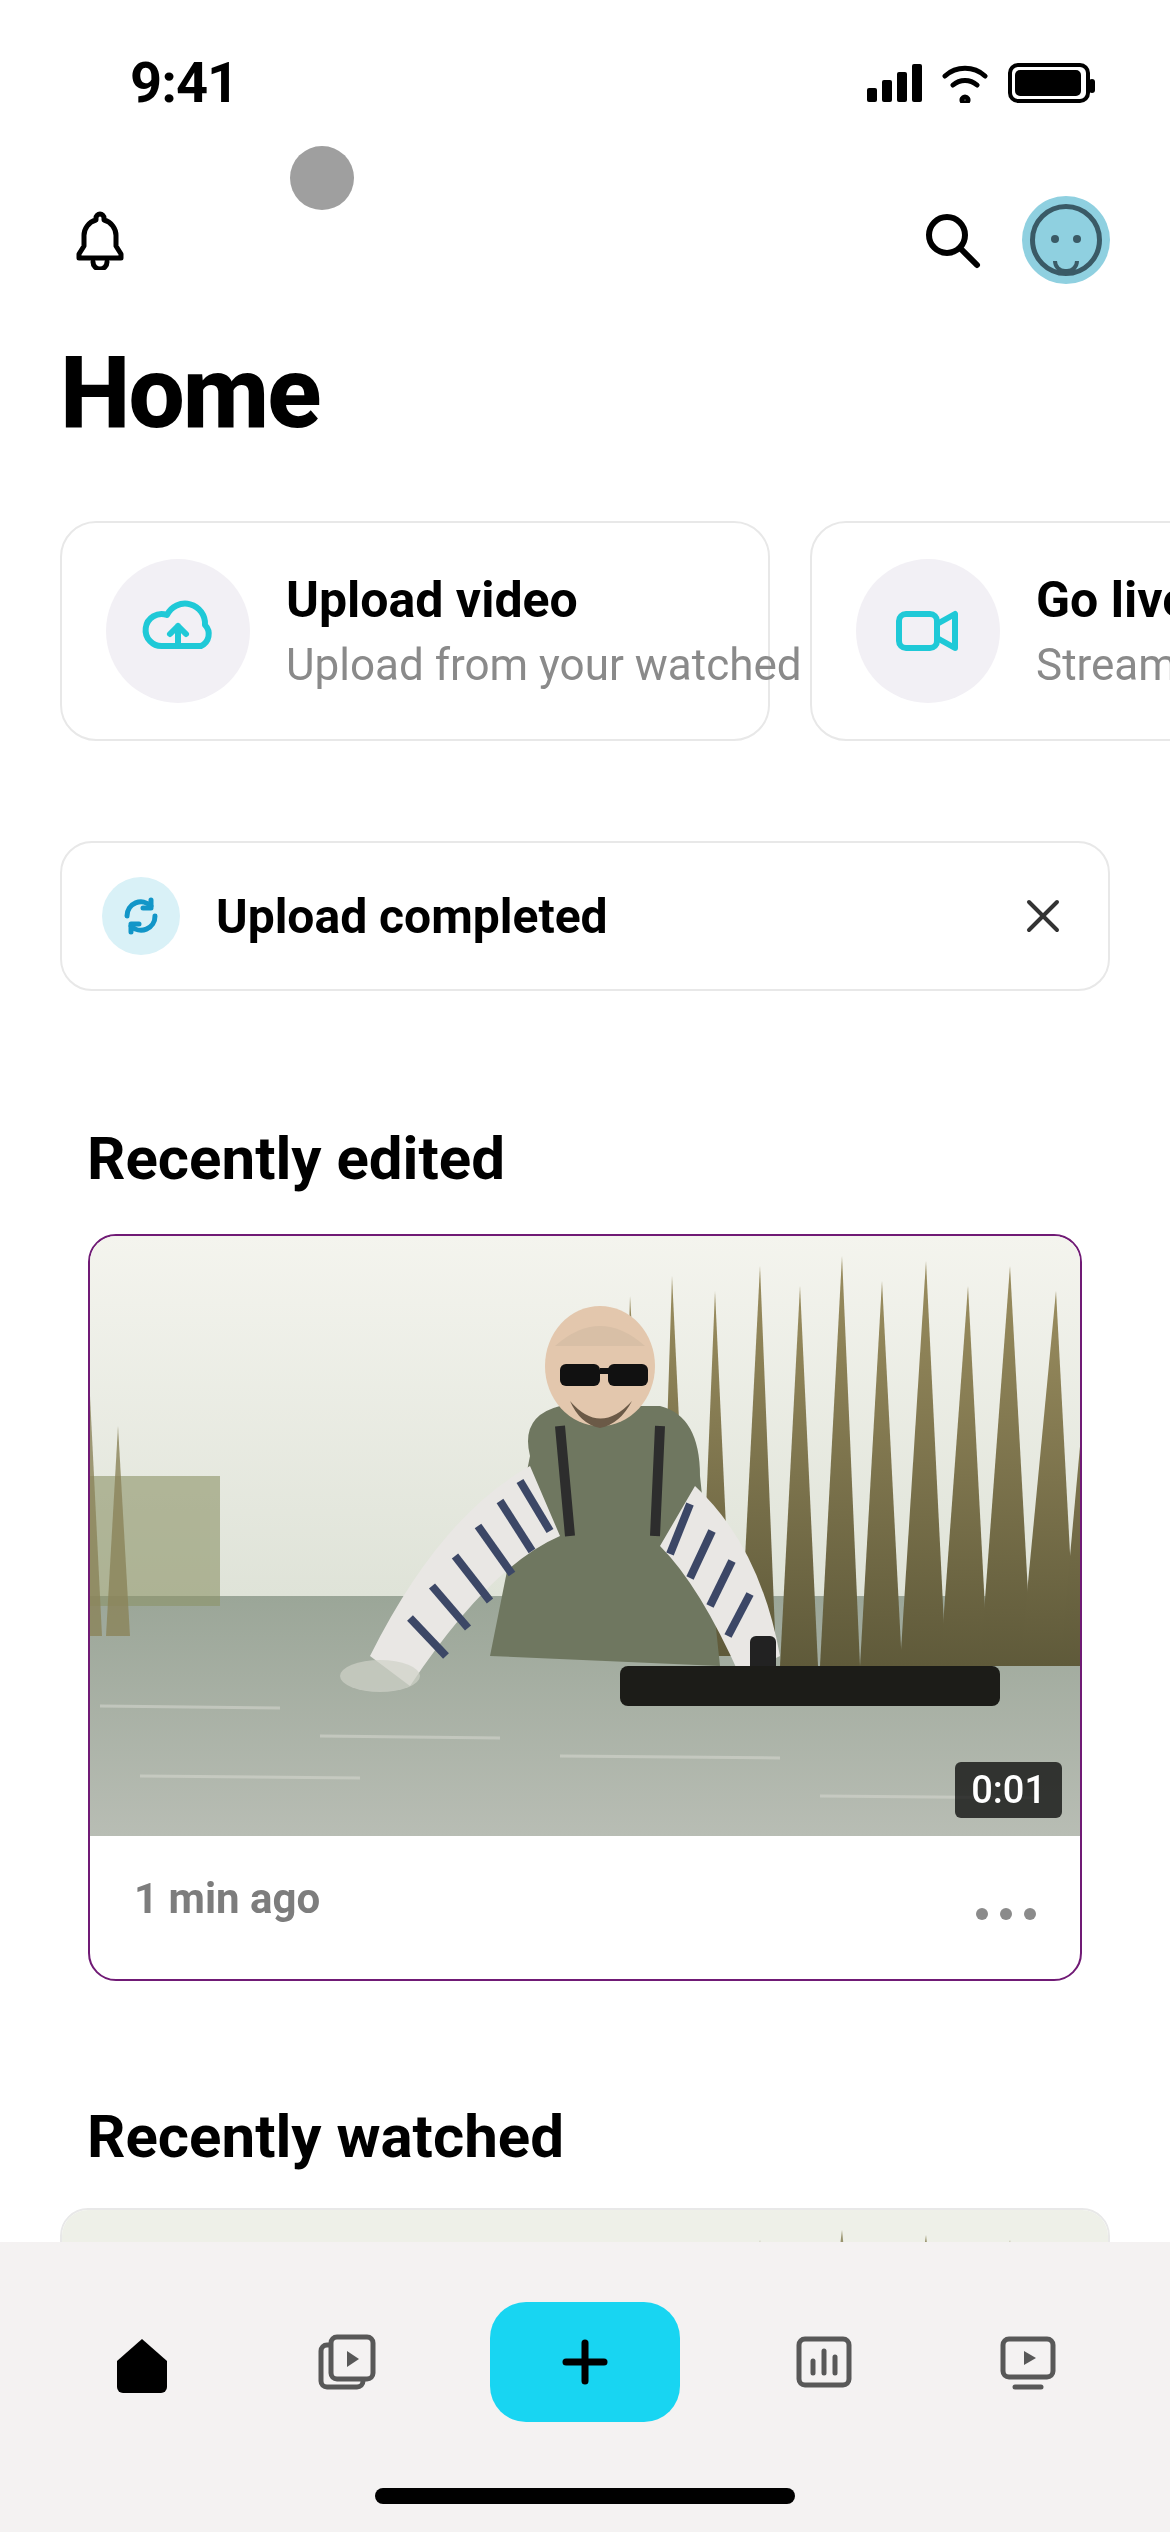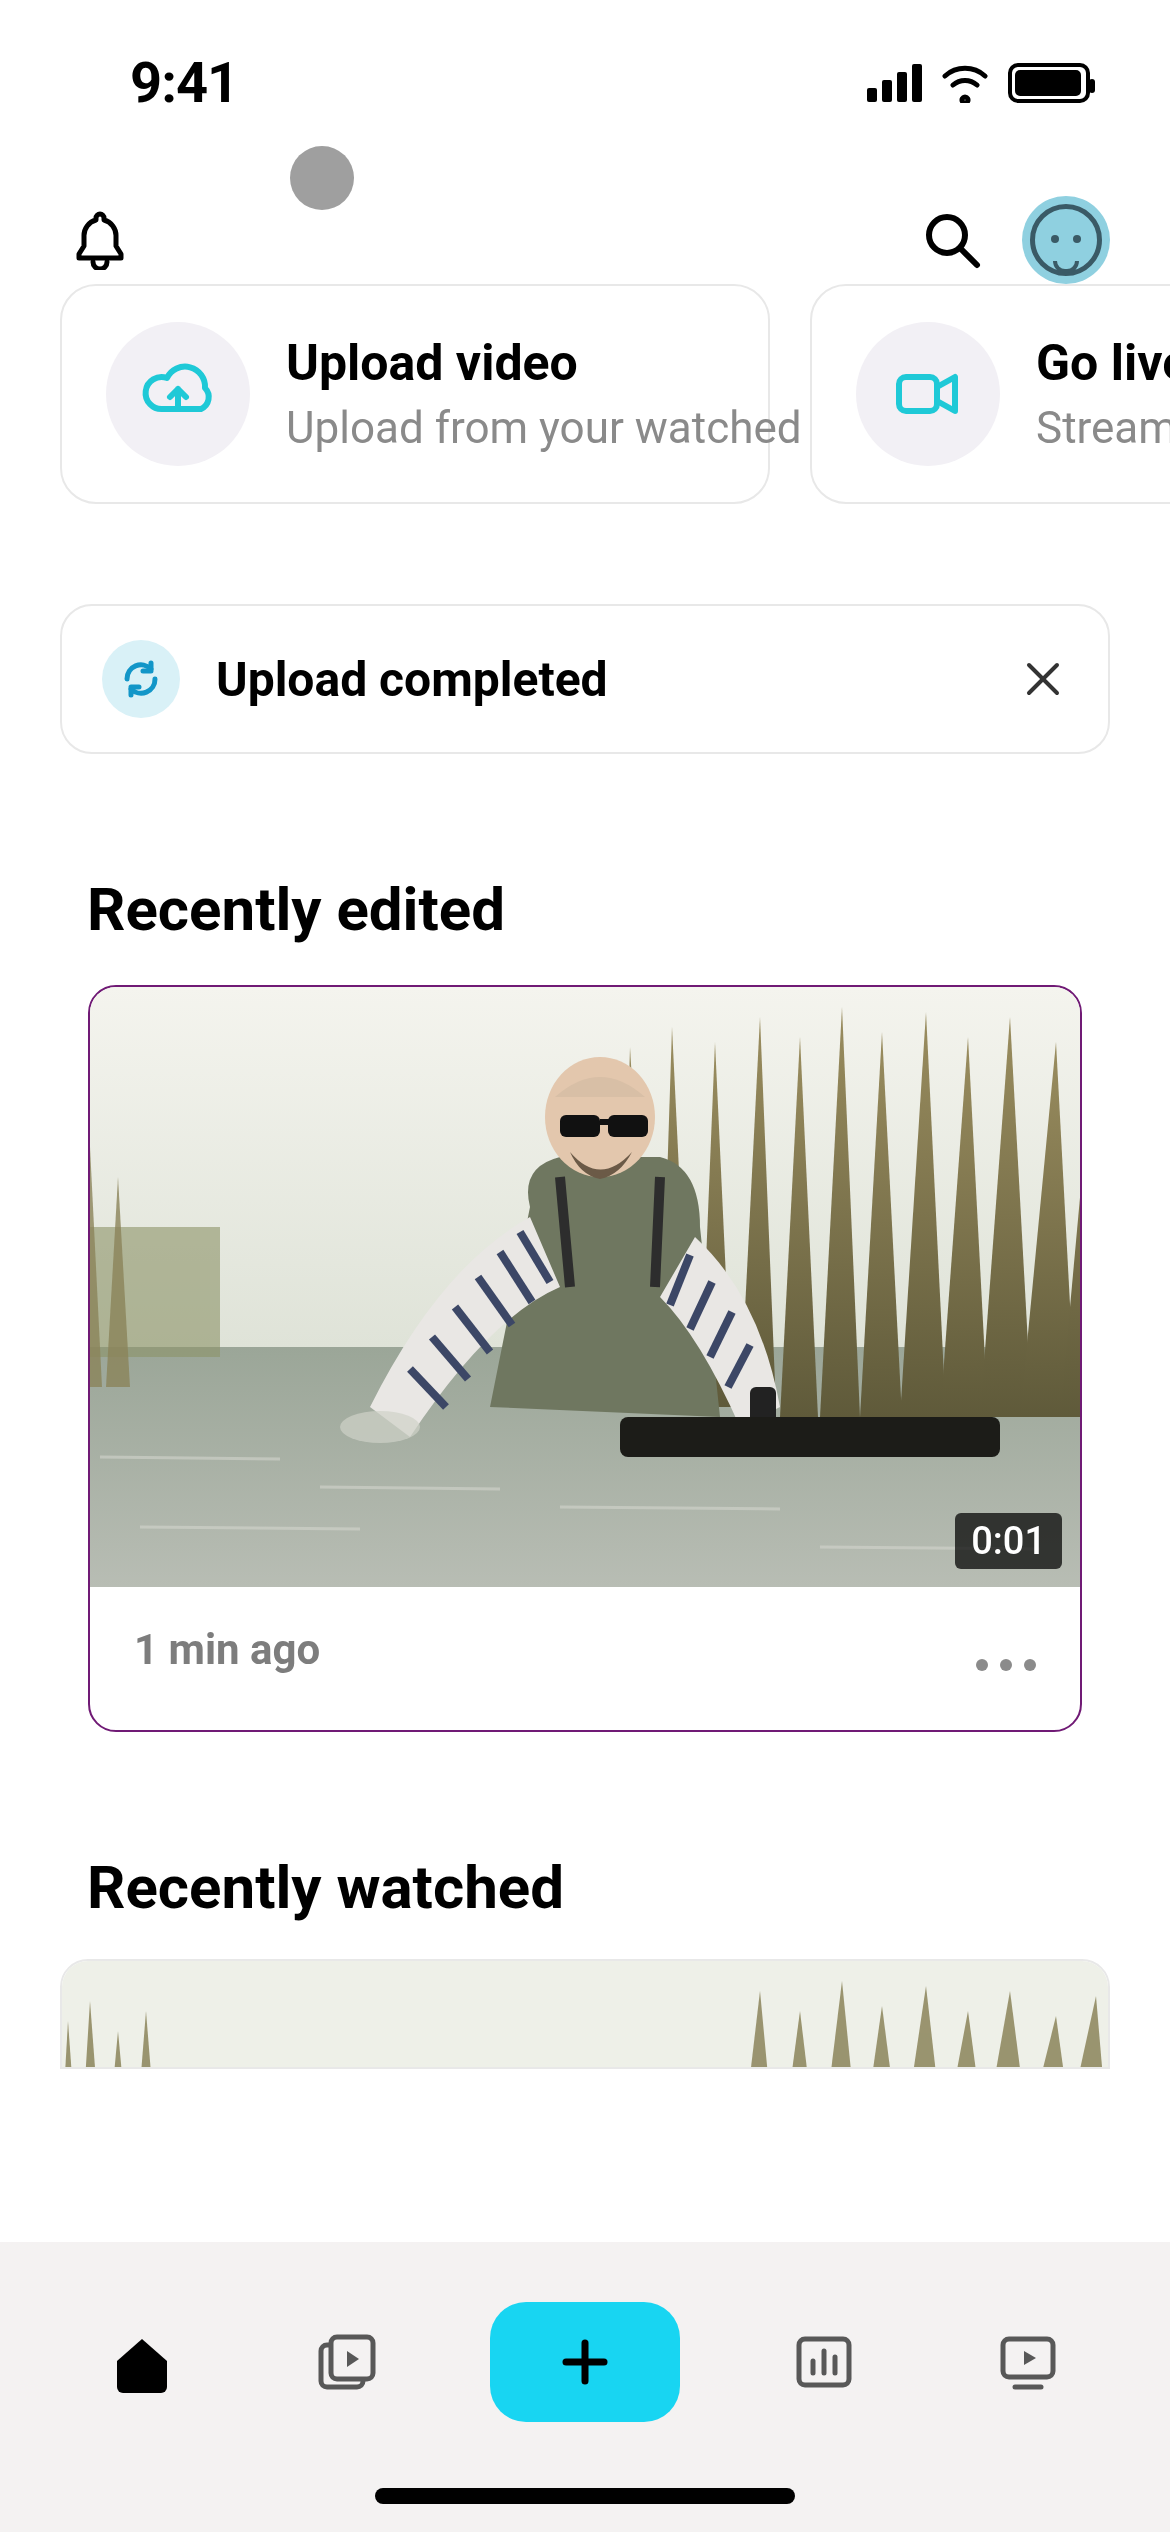--- a/index.html
+++ b/index.html
@@ -43,21 +43,21 @@
   .action-row { display:flex; gap:40px; padding: 0 16px 0 60px; overflow:hidden; }
   .action-card { display:flex; align-items:center; gap:36px; border:2px solid #e8e8e8; border-radius:36px; padding:36px 44px; min-width:710px; }
   .action-card.secondary { min-width:600px; }
   .action-icon-wrap { width:144px; height:144px; border-radius:50%; background:#f2f0f5; display:flex; align-items:center; justify-content:center; flex-shrink:0; }
   .action-icon-wrap svg { width:74px; height:74px; }
   .action-text { display:flex; flex-direction:column; gap:10px; }
   .action-title { font-size:50px; font-weight:700; }
   .action-sub { font-size:44px; color:#8a8a8a; white-space:nowrap; }
 
   
-  .toast { margin:100px 60px 0 60px; border:2px solid #e8e8e8; border-radius:32px; display:flex; align-items:center; padding:34px 40px; gap:36px; }
+  .toast { margin:100px 60px 12px 60px; border:2px solid #e8e8e8; border-radius:32px; display:flex; align-items:center; padding:34px 40px; gap:36px; }
   .toast-icon-wrap { width:78px; height:78px; border-radius:50%; background:#d9f1f7; display:flex; align-items:center; justify-content:center; flex-shrink:0; }
   .toast-icon-wrap svg { width:44px; height:44px; }
   .toast-text { font-size:48px; font-weight:700; flex:1; }
   .toast-close { width:50px; height:50px; display:flex; align-items:center; justify-content:center; }
   .toast-close svg { width:38px; height:38px; }
 
   
   .section-title { font-size:60px; font-weight:700; padding: 120px 60px 40px 60px; margin-left: 27px; }
 
   
@@ -131,20 +131,21 @@
           <div class="avatar-eyes">
               <span></span>
               <span></span>
             </div>
           <div class="avatar-mouth"></div>
         </div>
       </div>
     </div>
   </div>
 
+  <div class="page-title">Home</div>
 
   <div class="action-row">
     <div class="action-card">
       <div class="action-icon-wrap">
         <svg viewBox="0 0 74 74">
             <path d="M22 52 a16 16 0 1 1 4-31 a20 20 0 0 1 38 10 a13 13 0 0 1 -4 21 H22 Z" fill="none" stroke="#1fc9d7" stroke-width="6" stroke-linejoin="round"></path>
             <path d="M37 50 V32 M29 40 l8-8 8 8" fill="none" stroke="#1fc9d7" stroke-width="6" stroke-linecap="round" stroke-linejoin="round"></path>
           </svg>
       </div>
       <div class="action-text">

